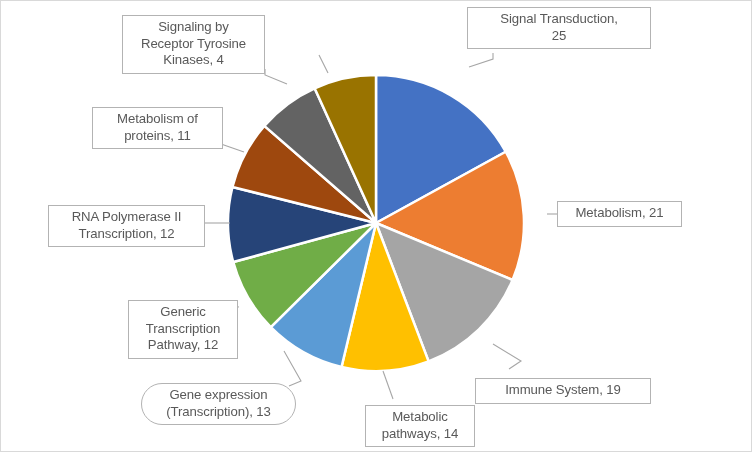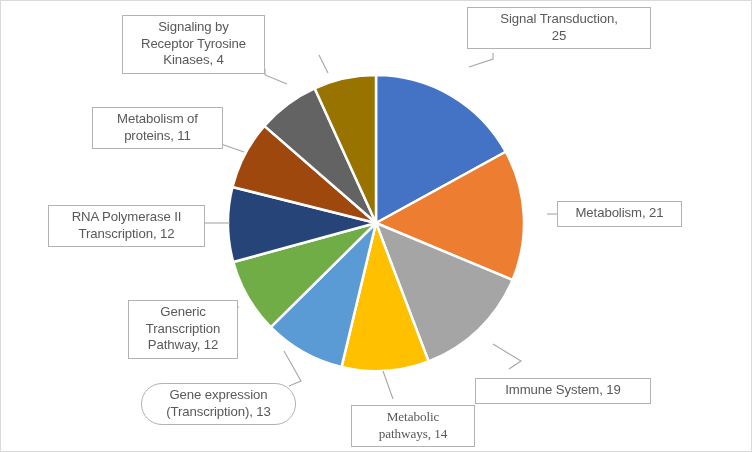--- a/index.html
+++ b/index.html
@@ -79,21 +79,21 @@
         <polyline class="leader" points="243,151 220,143"></polyline>
         <polyline class="leader" points="286,83 264,74 264,68"></polyline>
         <polyline class="leader" points="327,72 318,54"></polyline>
       </g>
     </svg>
 
     <div class="callout" style="left:466px;top:6px;width:184px;">Signal Transduction,
 25</div>
     <div class="callout" style="left:556px;top:200px;width:125px;">Metabolism, 21</div>
     <div class="callout" style="left:474px;top:356px;width:176px;margin-top:21px;">Immune System, 19</div>
-    <div class="callout" style="left:350px;top:404px;width:124px;font-family:Liberation Serif, serif;">Metabolic
+    <div class="callout" style="left:364px;top:404px;width:110px;">Metabolic
 pathways, 14</div>
     <div class="callout" style="left:140px;top:382px;width:155px;border-radius:21px;">Gene expression
 (Transcription), 13</div>
     <div class="callout" style="left:112px;top:299px;width:110px;margin-left:15px;">Generic
 Transcription
 Pathway, 12</div>
     <div class="callout" style="left:47px;top:204px;width:157px;">RNA Polymerase II
 Transcription, 12</div>
     <div class="callout" style="left:91px;top:106px;width:131px;">Metabolism of
 proteins, 11</div>

